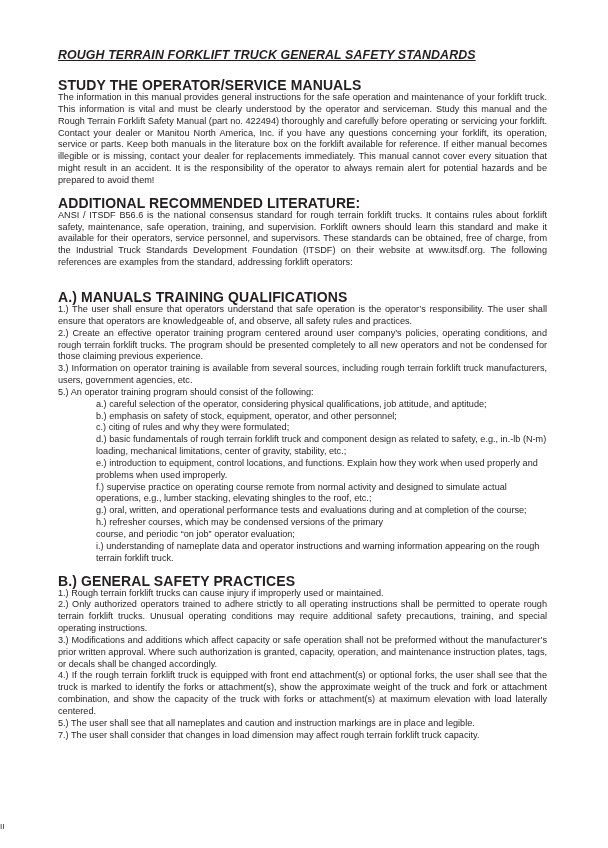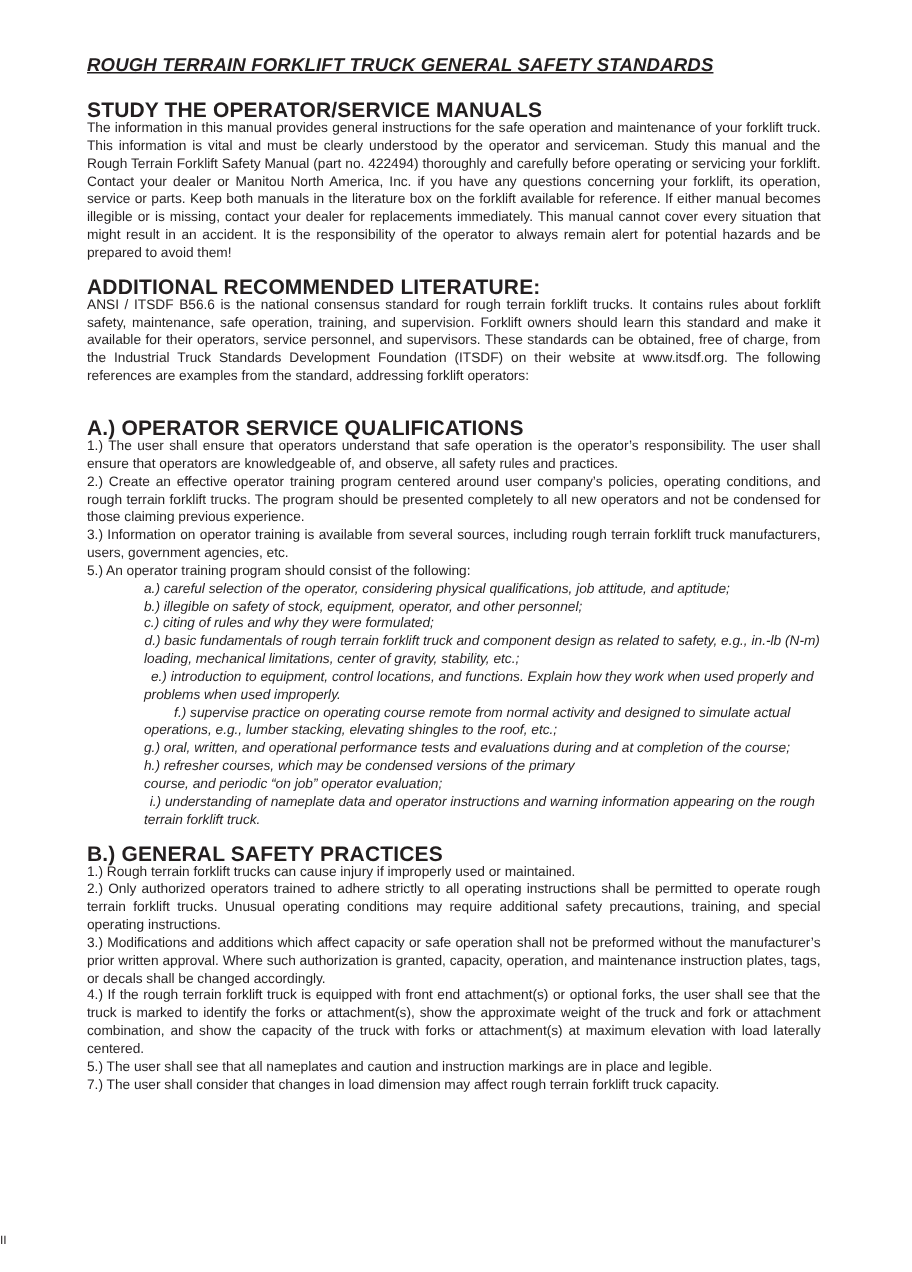--- a/index.html
+++ b/index.html
@@ -1,55 +1,55 @@
 <!DOCTYPE html>
 <html><head>
 <meta charset="utf-8">
 <style>
   html, body { margin: 0; padding: 0; background: #ffffff; }
   body { width: 608px; height: 848px; position: relative; overflow: hidden;
          font-family: "Liberation Sans", sans-serif; color: #231f20; }
-  .page { position: absolute; left: 58px; top: 36px; width: 489px; }
+  .page { position: absolute; left: 58px; top: 48px; width: 489px; }
   .title { font-size: 12.4px; font-weight: bold; font-style: italic; text-decoration: underline;
            margin: 0 0 16px 0; line-height: 14px; letter-spacing: 0.1px; }
   h2 { font-size: 14px; font-weight: bold; margin: 0; line-height: 14px; letter-spacing: 0.1px; }
   p, .item { font-size: 9.15px; line-height: 11.85px; margin: 0; text-align: justify; text-align-last: left; }
   .sec { margin-bottom: 9px; }
   .secA { margin-top: 21px; }
   .secB { margin-top: 6px; }
   .sub { padding-left: 38px; }
-  .sub .item { text-align: center; font-style: italic; }
+  .sub .item { text-align: left; }
   .pagenum { position: absolute; left: 0; width: 500px; top: 822px; text-align: left;
              font-size: 8px; color: #231f20; }
 </style>
 </head>
 <body>
 
 <div class="page">
   <div class="title">ROUGH TERRAIN FORKLIFT TRUCK GENERAL SAFETY STANDARDS</div>
 
   <div class="sec">
     <h2>STUDY THE OPERATOR/SERVICE MANUALS</h2>
     <p>The information in this manual provides general instructions for the safe operation and maintenance of your forklift truck.  This information is vital and must be clearly understood by the operator and serviceman.  Study this manual and the Rough Terrain Forklift Safety Manual (part no. 422494) thoroughly and carefully before operating or servicing your forklift.  Contact your dealer or Manitou North America, Inc. if you have any questions concerning your forklift, its operation, service or parts.  Keep both manuals in the literature box on the forklift available for reference.  If either manual becomes illegible or is missing, contact your dealer for replacements immediately.  This manual cannot cover every situation that might result in an accident.  It is the responsibility of the operator to always remain alert for potential hazards and be prepared to avoid them!</p>
   </div>
 
   <div class="sec">
     <h2>ADDITIONAL RECOMMENDED LITERATURE:</h2>
     <p>ANSI / ITSDF B56.6 is the national consensus standard for rough terrain forklift trucks.   It contains rules about forklift safety, maintenance, safe operation, training, and supervision.  Forklift owners should learn this standard and make it available for their operators, service personnel, and supervisors.  These standards can be obtained, free of charge, from the Industrial Truck Standards Development Foundation (ITSDF) on their website at www.itsdf.org.  The following references are examples from the standard, addressing forklift operators:</p>
   </div>
 
   <div class="sec secA">
-    <h2>A.) OPERATOR SERVICE QUALIFICATIONS</h2>
+    <h2>A.) MANUALS TRAINING QUALIFICATIONS</h2>
     <div class="item">1.) The user shall ensure that operators understand that safe operation is the operator’s responsibility.  The user shall ensure that operators are knowledgeable of, and observe, all safety rules and practices.</div>
     <div class="item">2.) Create an effective operator training program centered around user company’s policies, operating conditions, and rough terrain forklift trucks.  The program should be presented completely to all new operators and not be condensed for those claiming previous experience.</div>
     <div class="item">3.) Information on operator training is available from several sources, including rough terrain forklift truck manufacturers, users, government agencies, etc.</div>
     <div class="item">5.) An operator training program should consist of the following:</div>
     <div class="sub">
       <div class="item">a.) careful selection of the operator, considering physical qualifications, job attitude, and aptitude;</div>
-      <div class="item">b.) illegible on safety of stock, equipment, operator, and other personnel;</div>
+      <div class="item">b.) emphasis on safety of stock, equipment, operator, and other personnel;</div>
       <div class="item">c.) citing of rules and why they were formulated;</div>
       <div class="item">d.) basic fundamentals of rough terrain forklift truck and component design as related to safety, e.g., in.-lb (N-m) loading, mechanical limitations, center of gravity, stability, etc.;</div>
       <div class="item">e.) introduction to equipment, control locations, and functions. Explain how they work when used properly and problems when used improperly.</div>
       <div class="item">f.) supervise practice on operating course remote from normal activity and designed to simulate actual operations, e.g., lumber stacking, elevating shingles to the roof, etc.;</div>
       <div class="item">g.) oral, written, and operational performance tests and evaluations during and at completion of the course;</div>
       <div class="item">h.) refresher courses, which may be condensed versions of the primary</div>
       <div class="item">course, and periodic “on job” operator evaluation;</div>
       <div class="item">i.) understanding of nameplate data and operator instructions and warning information appearing on the rough terrain forklift truck.</div>
     </div>
   </div>

